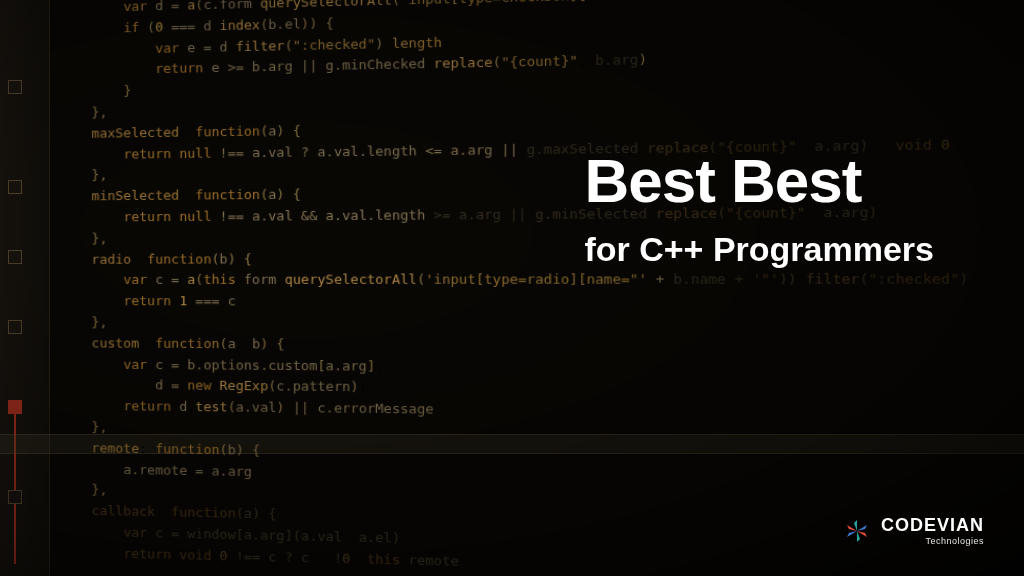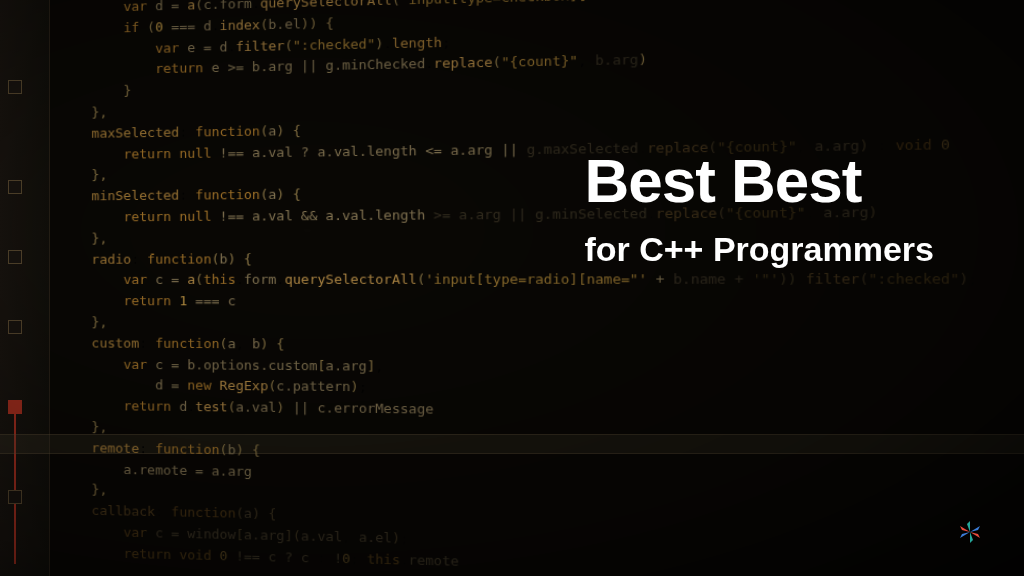--- a/index.html
+++ b/index.html
@@ -183,13 +183,17 @@
       <g transform="translate(14,14)">
         <path d="M0,0 L10,-6 L8,-2 Z" fill="#3B7DD8"></path>
         <path d="M0,0 L10,6 L8,2 Z" fill="#E84C3D"></path>
         <path d="M0,0 L-10,-6 L-8,-2 Z" fill="#E84C3D"></path>
         <path d="M0,0 L-10,6 L-8,2 Z" fill="#3B7DD8"></path>
         <path d="M0,0 L0,-11 L-3,-8 Z" fill="#26A69A"></path>
         <path d="M0,0 L0,11 L3,8 Z" fill="#26A69A"></path>
       </g>
     </svg>
   </span>
+  <span class="logo-text">
+    <div class="logo-name">CODEVIAN</div>
+    <div class="logo-tag">Technologies</div>
+  </span>
 </div>
 
 </body></html>

